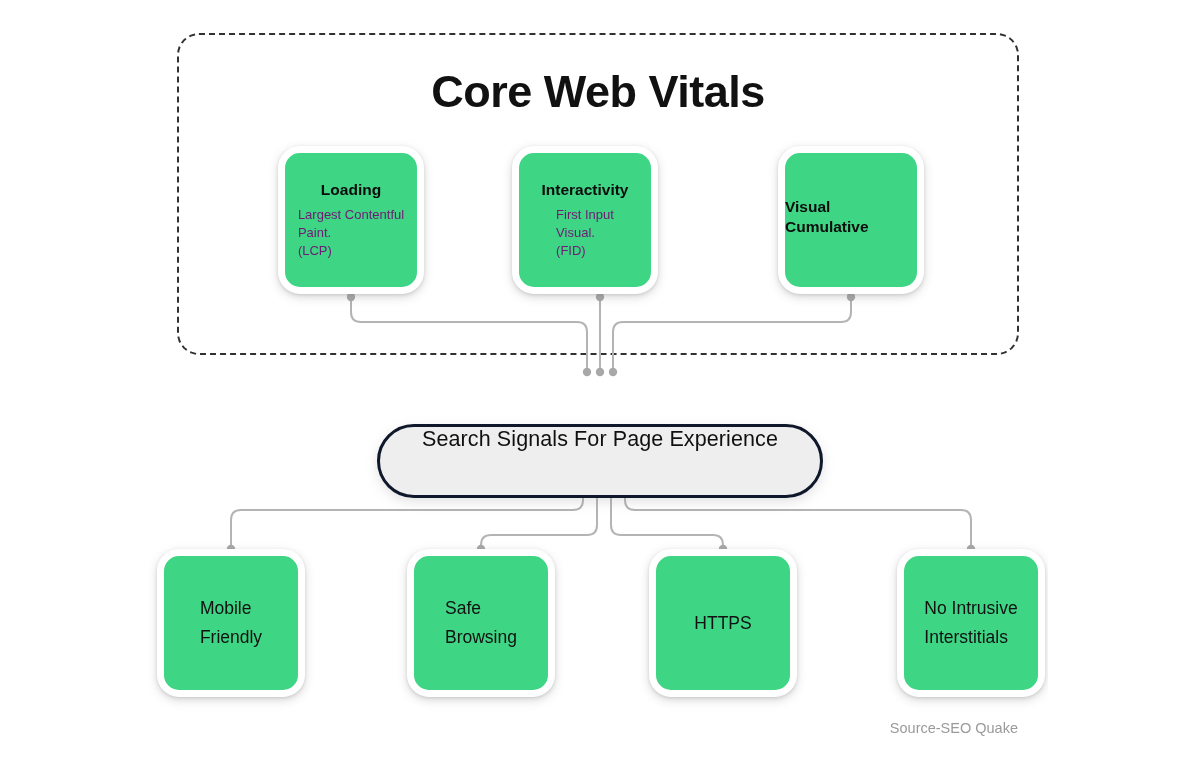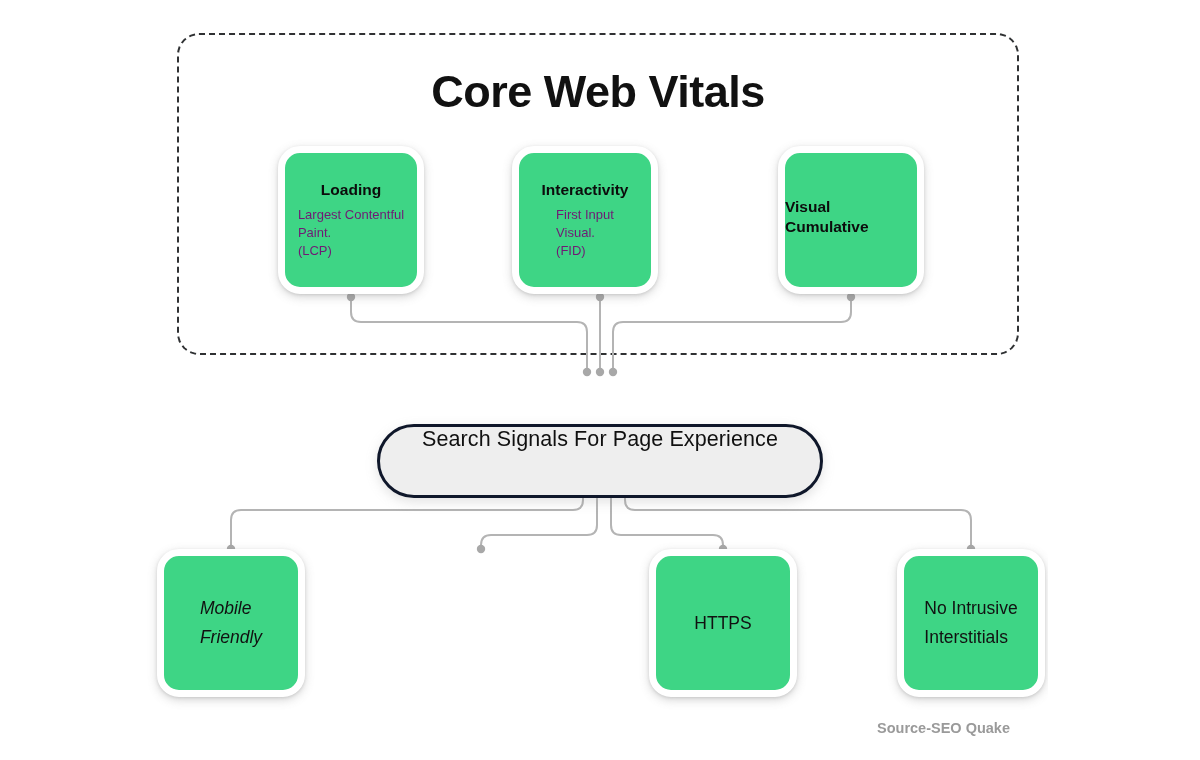--- a/index.html
+++ b/index.html
@@ -90,21 +90,21 @@
     width: 148px;
     height: 148px;
   }
   .card.bottom .card-label {
     font-size: 17.5px;
     font-weight: normal;
     line-height: 29px;
     color: #111111;
     white-space: pre-line;
   }
-  .card.bottom.b0 { left: 157px; font-style: italic; }
+  .card.bottom.b0 { left: 157px; }
   .card.bottom.b1 { left: 407px; }
   .card.bottom.b2 { left: 649px; }
   .card.bottom.b3 { left: 897px; }
 
   
   .pill {
     position: absolute;
     left: 377px;
     top: 380px;
     width: 446px;
@@ -141,25 +141,25 @@
     stroke-width: 2;
     stroke-linecap: round;
   }
   #links circle {
     fill: #a8a8a8;
   }
 
   
   .source-note {
     position: absolute;
-    right: 38px;
+    right: 30px;
     top: 720px;
     font-size: 14.5px;
     color: #9a9a9a;
-    font-weight: bold;
+    font-weight: normal;
   }
 </style>
 </head>
 <body>
 
 <div id="stage">
 
   <div class="dashed-box"></div>
 
   <div class="vitals-title">Core Web Vitals</div>
@@ -219,20 +219,24 @@
 
   <div class="pill">
     <span class="pill-label">Search Signals For Page Experience</span>
   </div>
 
   <div class="card bottom b0">
     <div class="card-label">Mobile
 Friendly</div>
   </div>
 
+  <div class="card bottom b1">
+    <div class="card-label">Safe
+Browsing</div>
+  </div>
 
   <div class="card bottom b2">
     <div class="card-label">HTTPS</div>
   </div>
 
   <div class="card bottom b3">
     <div class="card-label">No Intrusive
 Interstitials</div>
   </div>
 

